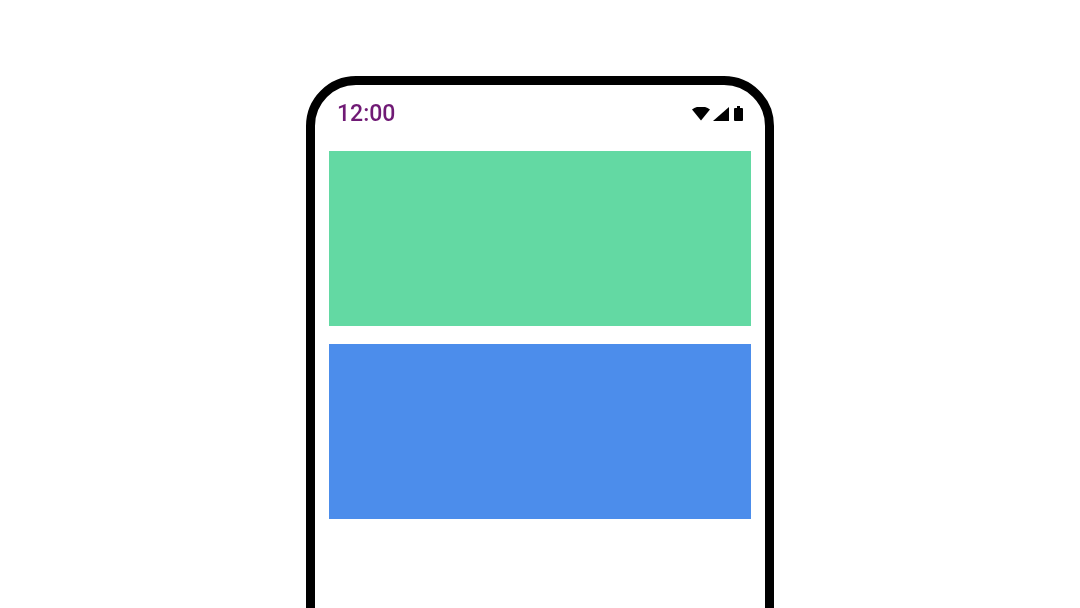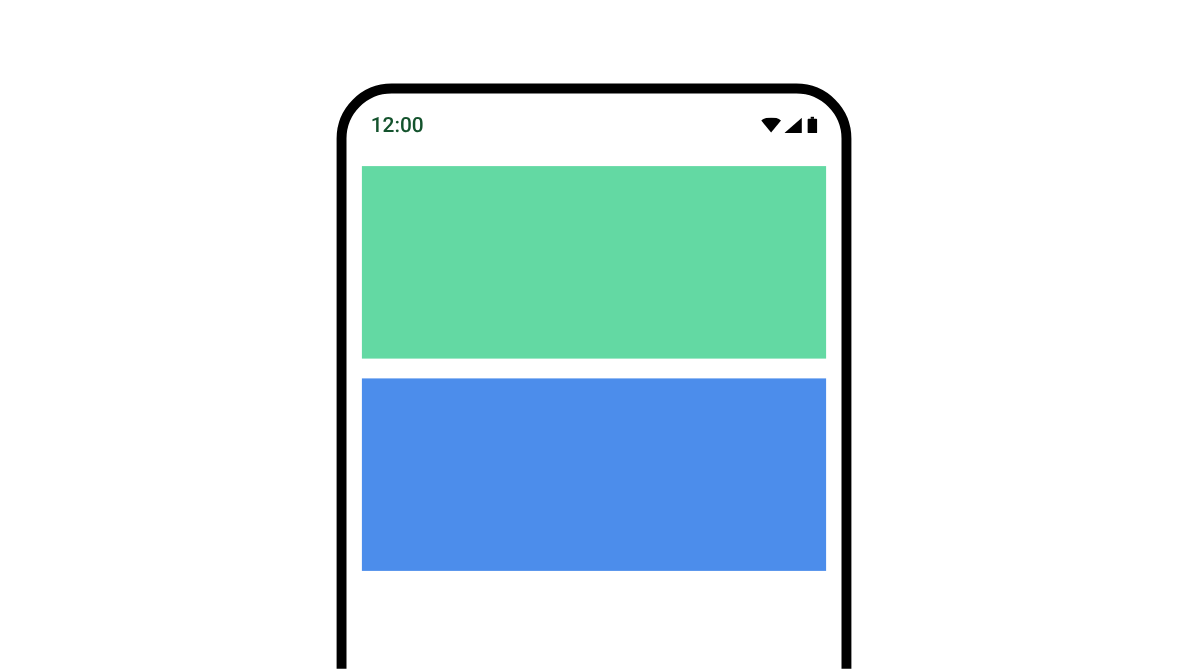--- a/index.html
+++ b/index.html
@@ -27,23 +27,23 @@
       height: 600px;
     }
     .status-bar {
       display: flex;
       justify-content: space-between;
       align-items: center;
       padding: 18px 22px 10px 22px;
       height: 48px;
     }
     .status-time {
-      font-size: 19px;
+      font-size: 23px;
       font-weight: 500;
-      color: #14532d;
+      color: #701a75;
     }
     .status-icons {
       display: flex;
       align-items: center;
       gap: 2px;
     }
     .wifi-icon {
       width: 18px;
       height: 14px;
       display: inline-block;

